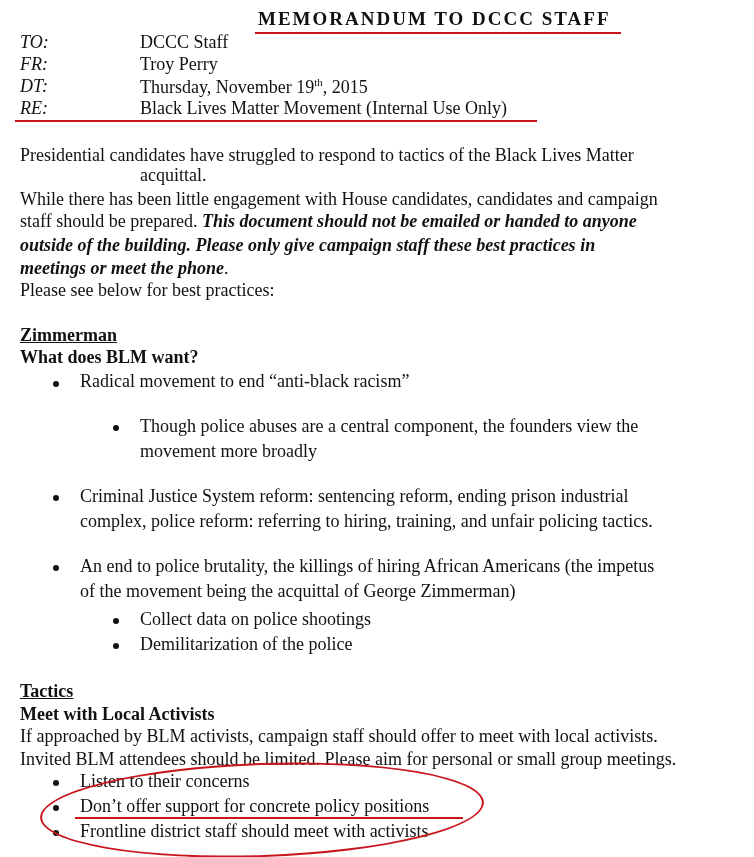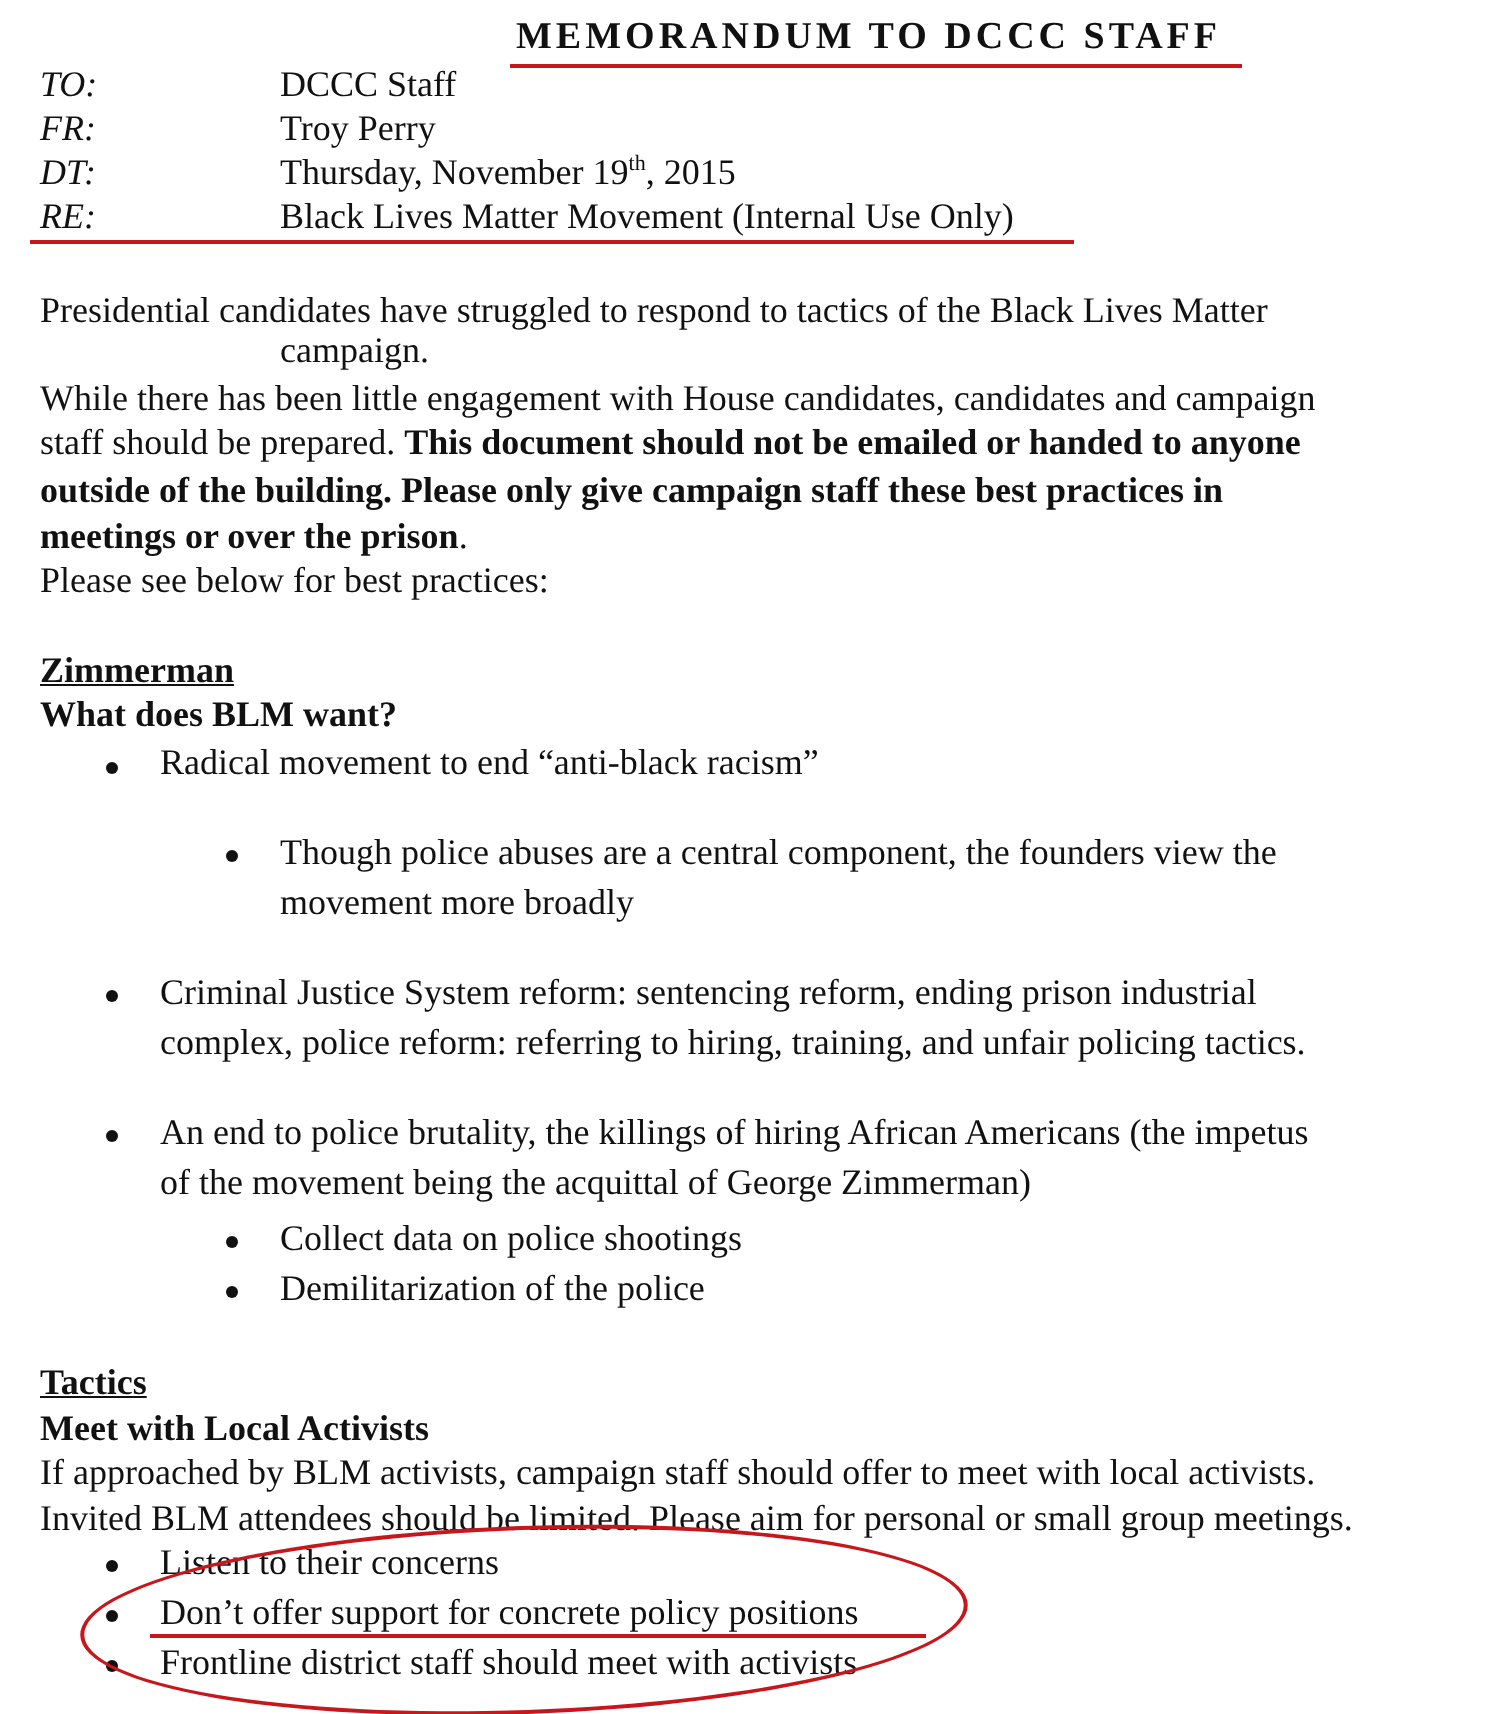--- a/index.html
+++ b/index.html
@@ -8,21 +8,21 @@
     font-family:"Liberation Serif", serif; color:#111; font-size:18px;
   }
   .abs { position:absolute; white-space:nowrap; }
   .title {
     left:258px; top:8px; font-weight:bold; font-size:19px; letter-spacing:2px;
   }
   .redline { position:absolute; height:2px; background:#c8161d; }
   .hdr-label { left:20px;font-style:italic; }
   .hdr-val { left:140px;text-align:center; }
   .p { left:20px; line-height:24px; }
-  .bi { font-weight:bold; }
+  .bi { font-weight:bold; font-style:italic; }
   .u { text-decoration:underline; font-weight:bold; }
   .b { font-weight:bold; }
   .bullet { position:absolute; width:6px; height:6px; border-radius:50%; background:#111; }
   sup { font-size:11px; }
   .ellipse {
     position:absolute; left:40px; top:763px; width:440px; height:90px;
     border:2px solid #c8161d; border-radius:50%; transform:rotate(-2deg);
   }
 </style>
 </head>
@@ -35,25 +35,25 @@
 <div class="abs hdr-val" style="top:32px">DCCC Staff</div>
 <div class="abs hdr-label" style="top:54px">FR:</div>
 <div class="abs hdr-val" style="top:54px">Troy Perry</div>
 <div class="abs hdr-label" style="top:76px">DT:</div>
 <div class="abs hdr-val" style="top:76px"><span>Thursday, November 19</span><sup>th</sup><span>, 2015</span></div>
 <div class="abs hdr-label" style="top:98px">RE:</div>
 <div class="abs hdr-val" style="top:98px">Black Lives Matter Movement (Internal Use Only)</div>
 <div class="redline" style="left:15px;top:120px;width:522px;"></div>
 
 <div class="abs p" style="top:143px">Presidential candidates have struggled to respond to tactics of the Black Lives Matter</div>
-<div class="abs" style="left:140px;top:165px">campaign.</div>
+<div class="abs" style="left:140px;top:165px">acquittal.</div>
 <div class="abs p" style="top:187px">While there has been little engagement with House candidates, candidates and campaign</div>
 <div class="abs p" style="top:209px"><span>staff should be prepared. </span><span class="bi">This document should not be emailed or handed to anyone</span></div>
 <div class="abs p bi" style="top:233px">outside of the building. Please only give campaign staff these best practices in</div>
-<div class="abs p" style="top:256px"><span class="bi">meetings or over the prison</span><span>.</span></div>
+<div class="abs p" style="top:256px"><span class="bi">meetings or meet the phone</span><span>.</span></div>
 <div class="abs p" style="top:278px">Please see below for best practices:</div>
 
 <div class="abs p u" style="top:323px">Zimmerman</div>
 <div class="abs p b" style="top:345px">What does BLM want?</div>
 
 <div class="bullet" style="left:53px;top:381px"></div>
 <div class="abs" style="left:80px;top:371px">Radical movement to end “anti-black racism”</div>
 <div class="bullet" style="left:113px;top:425px"></div>
 <div class="abs" style="left:140px;top:416px">Though police abuses are a central component, the founders view the</div>
 <div class="abs" style="left:140px;top:441px">movement more broadly</div>

